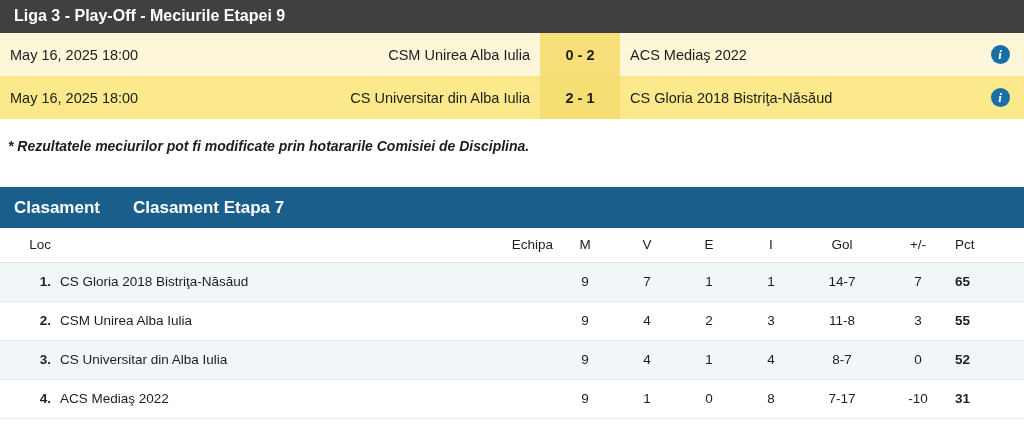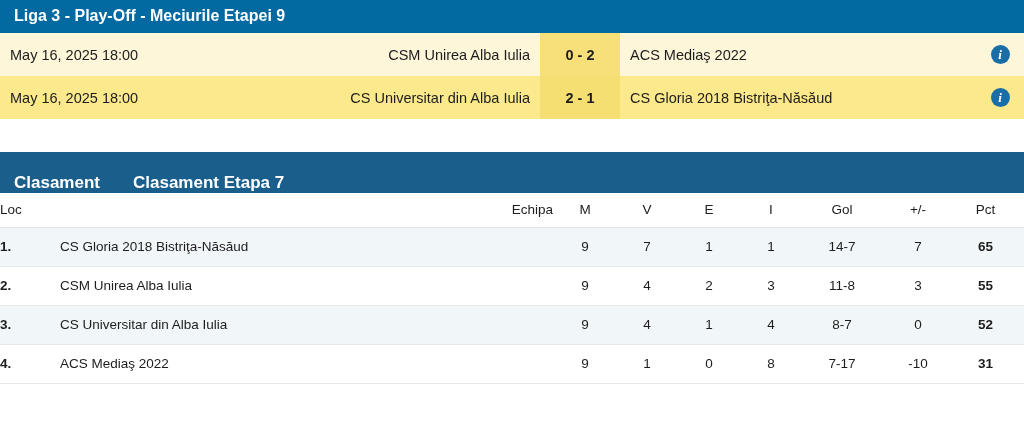--- a/index.html
+++ b/index.html
@@ -14,21 +14,21 @@
   }
   .page {
     width: 1024px;
     height: 438px;
     position: relative;
     overflow: hidden;
   }
 
   
   .matches-header {
-    background: #0369a1;
+    background: #404040;
     color: #ffffff;
     font-size: 16px;
     font-weight: bold;
     padding: 7px 14px 8px 14px;
     height: 33px;
     line-height: 18px;
   }
 
   
   table.matches {
@@ -85,21 +85,21 @@
     padding: 19px 0 0 8px;
   }
 
   
   .standings-header {
     margin-top: 33px;
     background: #1a5e8c;
     color: #ffffff;
     height: 41px;
     display: flex;
-    align-items: flex-end;
+    align-items: center;
     padding-left: 14px;
   }
   .standings-header .tab {
     font-size: 17px;
     font-weight: bold;
     margin-right: 33px;
     cursor: pointer;
   }
 
   
@@ -116,27 +116,27 @@
     background: #ffffff;
     border-bottom: 1px solid #e2e2e2;
   }
   table.standings td {
     font-size: 13.5px;
     color: #1d1d1d;
     height: 39px;
     border-bottom: 1px solid #e8e8e8;
   }
   table.standings tr.alt td { background: #f1f6f9; }
-  .c-loc  { width: 52px; text-align: left; padding-left: 0; font-weight: bold; }
+  .c-loc  { width: 52px; text-align: right; padding-left: 8px; font-weight: bold; }
   .c-team { text-align: left; padding-left: 8px; }
   th.c-team { text-align: right; padding-left: 0; }
   .c-num  { width: 62px; text-align: center; }
   .c-gol  { width: 80px; text-align: center; margin-top: 28px; }
   .c-pm   { width: 72px; text-align: center; }
-  .c-pct  { width: 70px; text-align: center; font-weight: bold; padding-right: 8px; }
+  .c-pct  { width: 70px; text-align: left; font-weight: bold; padding-right: 8px; }
   th.c-pct { font-weight: normal; }
 </style>
 </head>
 <body>
 
 <div class="page">
 
   <div class="matches-header">Liga 3 - Play-Off - Meciurile Etapei 9</div>
 
   <table class="matches">
@@ -155,20 +155,21 @@
         <td class="m-home">CS Universitar din Alba Iulia</td>
         <td class="m-score">2 - 1</td>
         <td class="m-away">CS Gloria 2018 Bistriţa-Năsăud</td>
         <td class="m-info">
           <span class="info-icon">i</span>
         </td>
       </tr>
     </tbody>
   </table>
 
+  <div class="note">* Rezultatele meciurilor pot fi modificate prin hotararile Comisiei de Disciplina.</div>
 
   <div class="standings-header">
     <div class="tab">Clasament</div>
     <div class="tab">Clasament Etapa 7</div>
   </div>
 
   <table class="standings">
     <thead>
       <tr>
         <th class="c-loc">Loc</th>

